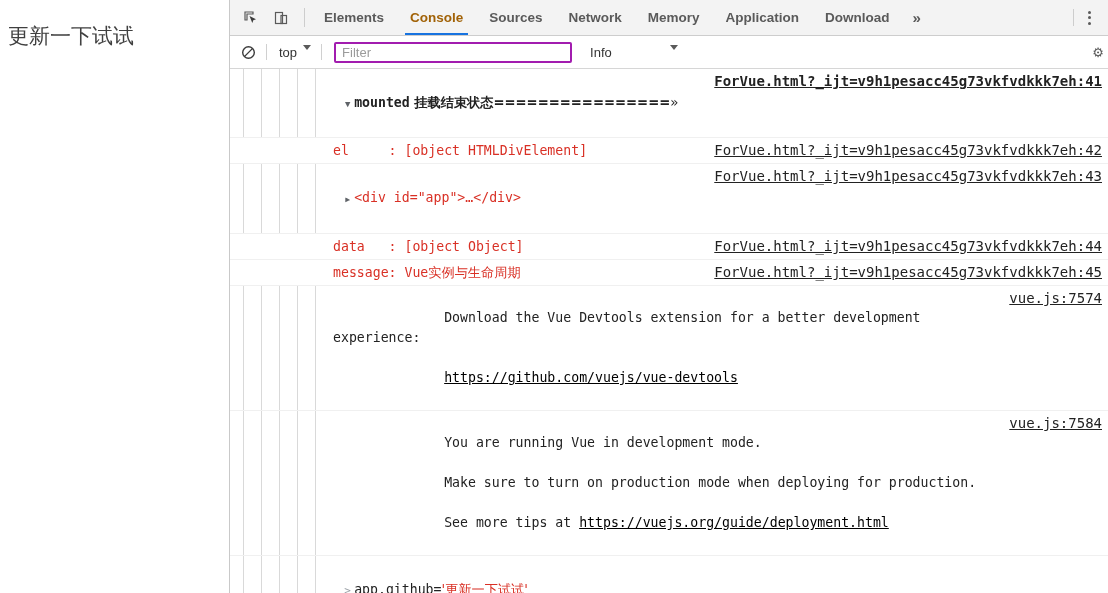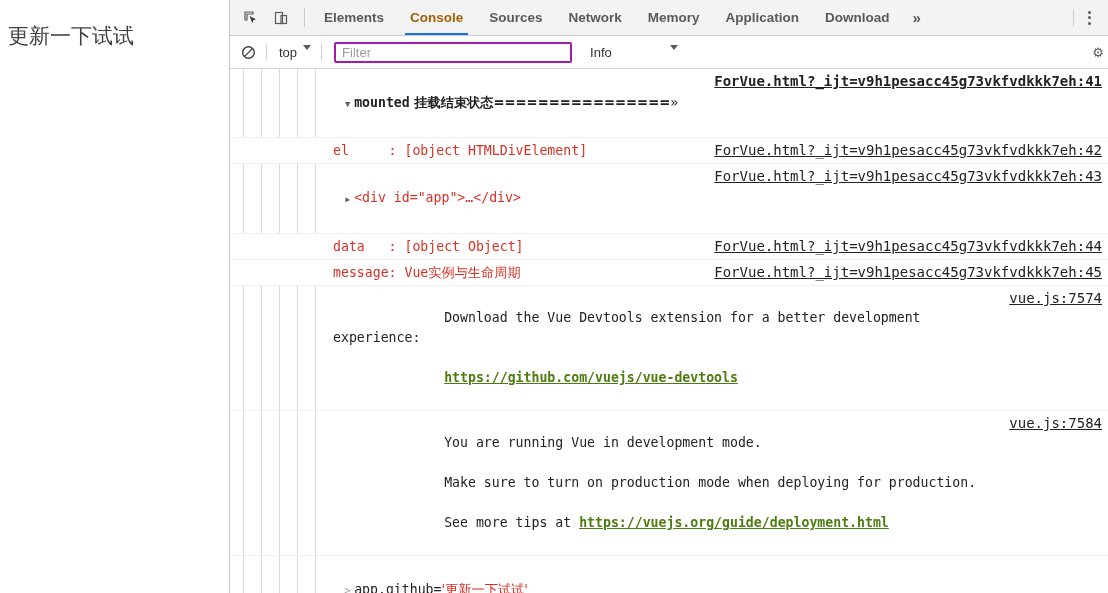--- a/index.html
+++ b/index.html
@@ -168,21 +168,21 @@
     display: inline-block; width: 13px; text-align: center;
     color: #5f6368; font-size: 9px; flex: 0 0 13px;
     cursor: pointer; line-height: 20px;
   }
   .disc.obj { color: #5f6368; font-size: 8px; }
   .arrow-in  { color: #8a8a8a; font-size: 11px; }
   .arrow-out { color: #9aa0a6; font-size: 11px; }
 
   .grp-title { font-weight: bold; }
   .cjk { font-family: "DejaVu Sans", sans-serif; }
-  .link-plain { color: #4d7c0f; text-decoration: underline; cursor: pointer; font-weight: bold; }
+  .link-plain { color: #000000; text-decoration: underline; cursor: pointer; }
 
   .multiline { white-space: pre-wrap; }
   .sbar-v {
     position: absolute; right: 0; top: 0; width: 4px; height: 100%;
     background: transparent;
   }
 </style>
 </head>
 <body>
 

